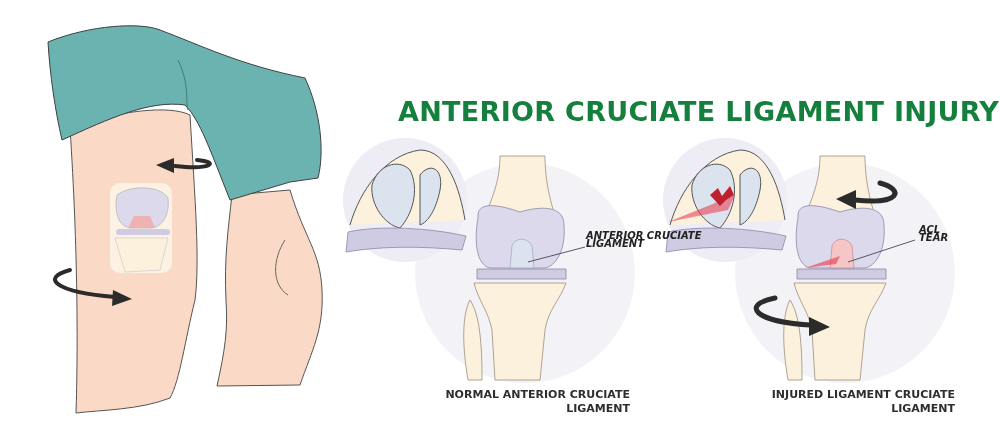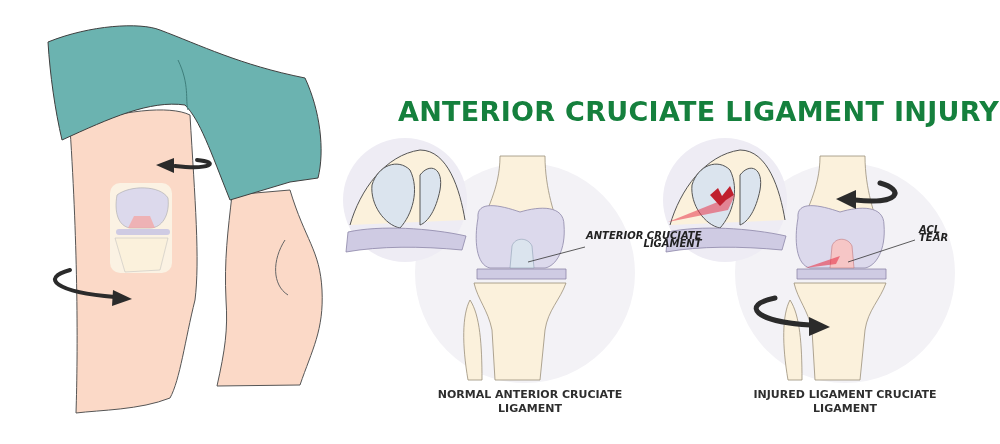--- a/index.html
+++ b/index.html
@@ -1,19 +1,19 @@
 <!DOCTYPE html>
 <html><head>
 <meta charset="utf-8">
 <style>
   html, body { margin:0; padding:0; background:#ffffff; }
   body { width:1000px; height:444px; position:relative; overflow:hidden; font-family:"DejaVu Sans", "Liberation Sans", sans-serif; }
   .abs { position:absolute; }
   .title { left:398px; top:96px; font-size:27px; font-weight:bold; color:#15803d; letter-spacing:0.3px; white-space:nowrap; }
-  .caption { font-size:11px; font-weight:bold; color:#2e2e2e; text-align:center; line-height:14px; }
+  .caption { font-size:11px; font-weight:bold; color:#2e2e2e; text-align:right; line-height:14px; }
   .callout { font-size:10px; font-weight:bold; color:#222; line-height:8px;font-style:italic; }
   svg { position:absolute; left:0; top:0; }
 </style>
 </head>
 <body>
 
 <svg width="1000" height="444" viewBox="0 0 1000 444">
 
   <g>
 
@@ -80,21 +80,21 @@
     <path d="M692,185 C698,165 718,158 730,170 C740,190 732,215 720,228 C705,225 690,205 692,185 Z" fill="#dbe4ee" stroke="#555" stroke-width="1"></path>
     <path d="M740,175 C750,162 764,168 760,190 C756,210 748,222 740,225 Z" fill="#dbe4ee" stroke="#555" stroke-width="1"></path>
     <path d="M668,222 L735,195 L728,210 Z" fill="#e8354a" opacity="0.55"></path>
     <path d="M710,195 L718,188 L722,196 L730,186 L734,195 L726,200 L720,206 Z" fill="#c0202e"></path>
     <path d="M668,232 C700,225 750,228 786,236 L782,250 C740,246 700,246 666,252 Z" fill="#cfcbe3" stroke="#8d87a8" stroke-width="0.8"></path>
   </g>
 </svg>
 
 <div class="abs title">ANTERIOR CRUCIATE LIGAMENT INJURY</div>
 
-<div class="abs callout" style="left:586px; top:232px;text-align:right;">
+<div class="abs callout" style="left:586px; top:232px;">
   <div>ANTERIOR CRUCIATE</div>
   <div>LIGAMENT</div>
 </div>
 
 <div class="abs callout" style="left:919px; top:226px;">
   <div>ACL</div>
   <div>TEAR</div>
 </div>
 
 <div class="abs caption" style="left:430px; top:388px; width:200px;">

